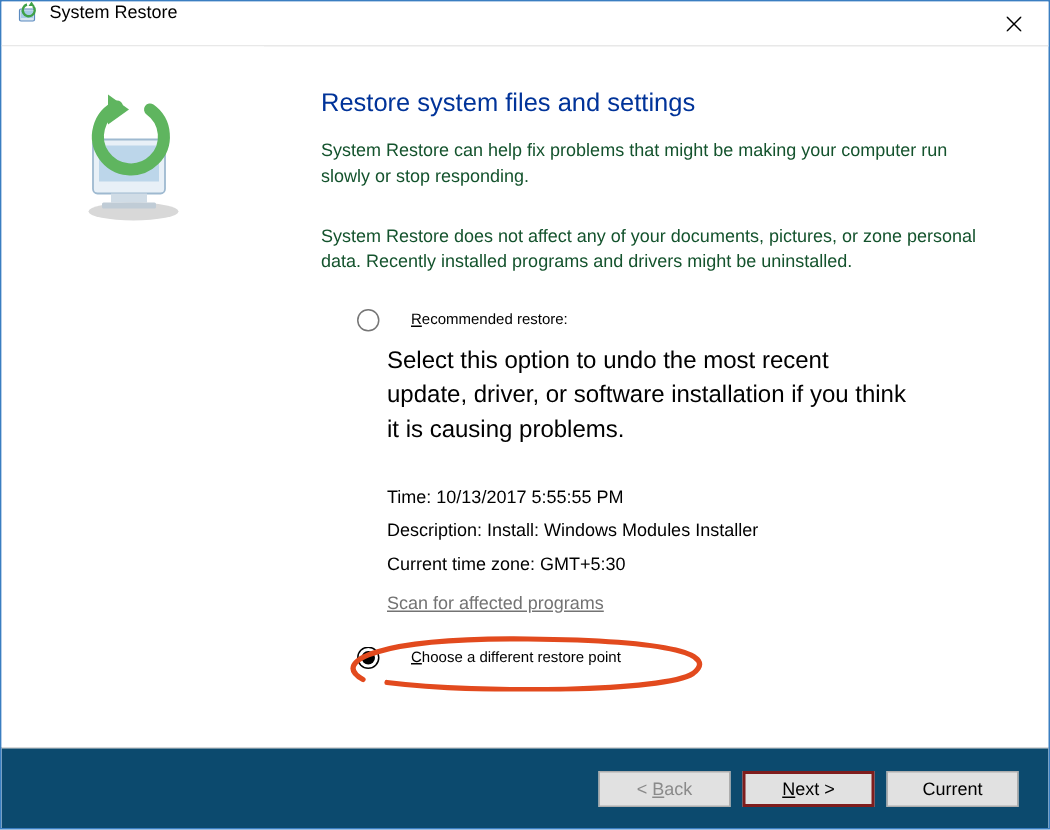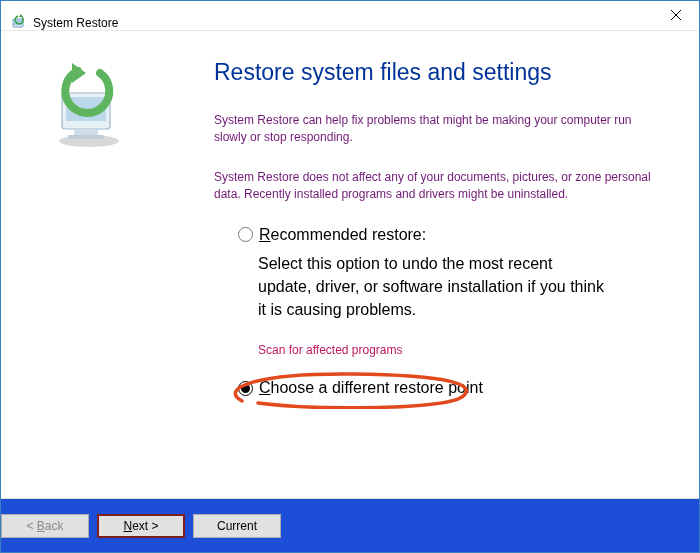--- a/index.html
+++ b/index.html
@@ -10,21 +10,21 @@
     width: 700px;
     height: 553px;
     border: 1px solid #3a7ec1;
     position: relative;
     overflow: hidden;
   }
   .titlebar {
     height: 30px;
     background: #fff;
     display: flex;
-    align-items: flex-end;
+    align-items: flex-start;
     border-bottom: 1px solid #e8e8e8;
   }
   .titlebar .icon-slot {
     width: 24px;
     display: flex;
     justify-content: center;
     align-items: center;
     margin-left: 6px;
   }
   .titlebar .title {
@@ -57,69 +57,71 @@
     width: 90px;
     height: 90px;
     position: relative;
   }
   .main {
     flex: 1;
     padding: 28px 40px 10px 38px;
     color: #000;
   }
   .main h1 {
-    font-size: 23px;
+    font-size: 17px;
     font-weight: 400;
     color: #003399;
-    margin-bottom: 26px;
+    margin-bottom: 13px;
   }
   .main p {
     font-size: 12px;
     line-height: 1.45;
-    color: #701a75;
+    color: #14532d;
     margin-bottom: 22px;
   }
   .radio-group {
     padding-left: 24px;
   }
   .radio-row {
     display: flex;
     align-items: center;
     gap: 6px;
     margin-bottom: 8px;
   }
   .radio-row input[type=radio] {
     width: 15px;
     height: 15px;
     accent-color: #000;
   }
   .radio-row label {
-    font-size: 16px;
+    font-size: 10px;
     cursor: pointer;
+    margin-left: 15px;
   }
   .radio-row label span.mn { text-decoration: underline; }
   .option-desc {
     font-size: 16px;
     line-height: 1.45;
     padding-left: 20px;
     margin-bottom: 22px;
     max-width: 370px;
   }
   .details {
     padding-left: 20px;
     font-size: 12px;
     line-height: 1.85;
     margin-bottom: 8px;
   }
   .scan-link {
     padding-left: 20px;
     margin-bottom: 22px;
   }
   .scan-link a {
-    color: #be185d;
+    color: #737373;
+    text-decoration: underline;
     font-size: 12px;
     cursor: pointer;
   }
   .choose-row {
     position: relative;
     display: inline-block;
   }
   .hand-ellipse {
     position: absolute;
     left: -16px;
@@ -128,23 +130,24 @@
     height: 38px;
     pointer-events: none;
     z-index: 5;
   }
   .footer {
     position: absolute;
     bottom: 0;
     left: 0;
     right: 0;
     height: 54px;
-    background: #1d4ed8;
+    background: #0c4a6e;
     border-top: 1px solid #d9d9d9;
     display: flex;
+    justify-content: flex-end;
     align-items: center;
     padding-right: 20px;
     gap: 8px;
   }
   .footer button {
     min-width: 88px;
     height: 24px;
     font-size: 12px;
     font-family: inherit;
     background: #e1e1e1;
@@ -203,20 +206,25 @@
     <p>System Restore does not affect any of your documents, pictures, or zone personal data. Recently installed programs and drivers might be uninstalled.</p>
 
     <div class="radio-group">
 
       <div class="radio-row">
         <input type="radio" name="restoreopt" id="opt-rec" style="">
         <label for="opt-rec"><span class="mn">R</span><span>ecommended restore:</span></label>
       </div>
       <div class="option-desc">Select this option to undo the most recent update, driver, or software installation if you think it is causing problems.</div>
 
+      <div class="details">
+        <div><span>Time: </span><span>10/13/2017 5:55:55 PM</span></div>
+        <div><span>Description: </span><span>Install: Windows Modules Installer</span></div>
+        <div><span>Current time zone: </span><span>GMT+5:30</span></div>
+      </div>
 
       <div class="scan-link">
         <a>Scan for affected programs</a>
       </div>
 
       <div class="choose-row">
         <svg class="hand-ellipse" viewBox="0 0 252 38">
           <path d="M20 30 C -2 18, 30 2, 130 3 C 230 4, 256 14, 240 26 C 222 38, 100 40, 36 32" fill="none" stroke="#e24a1e" stroke-width="3.5" stroke-linecap="round"></path>
         </svg>
         <div class="radio-row" style="margin-bottom:0;">

